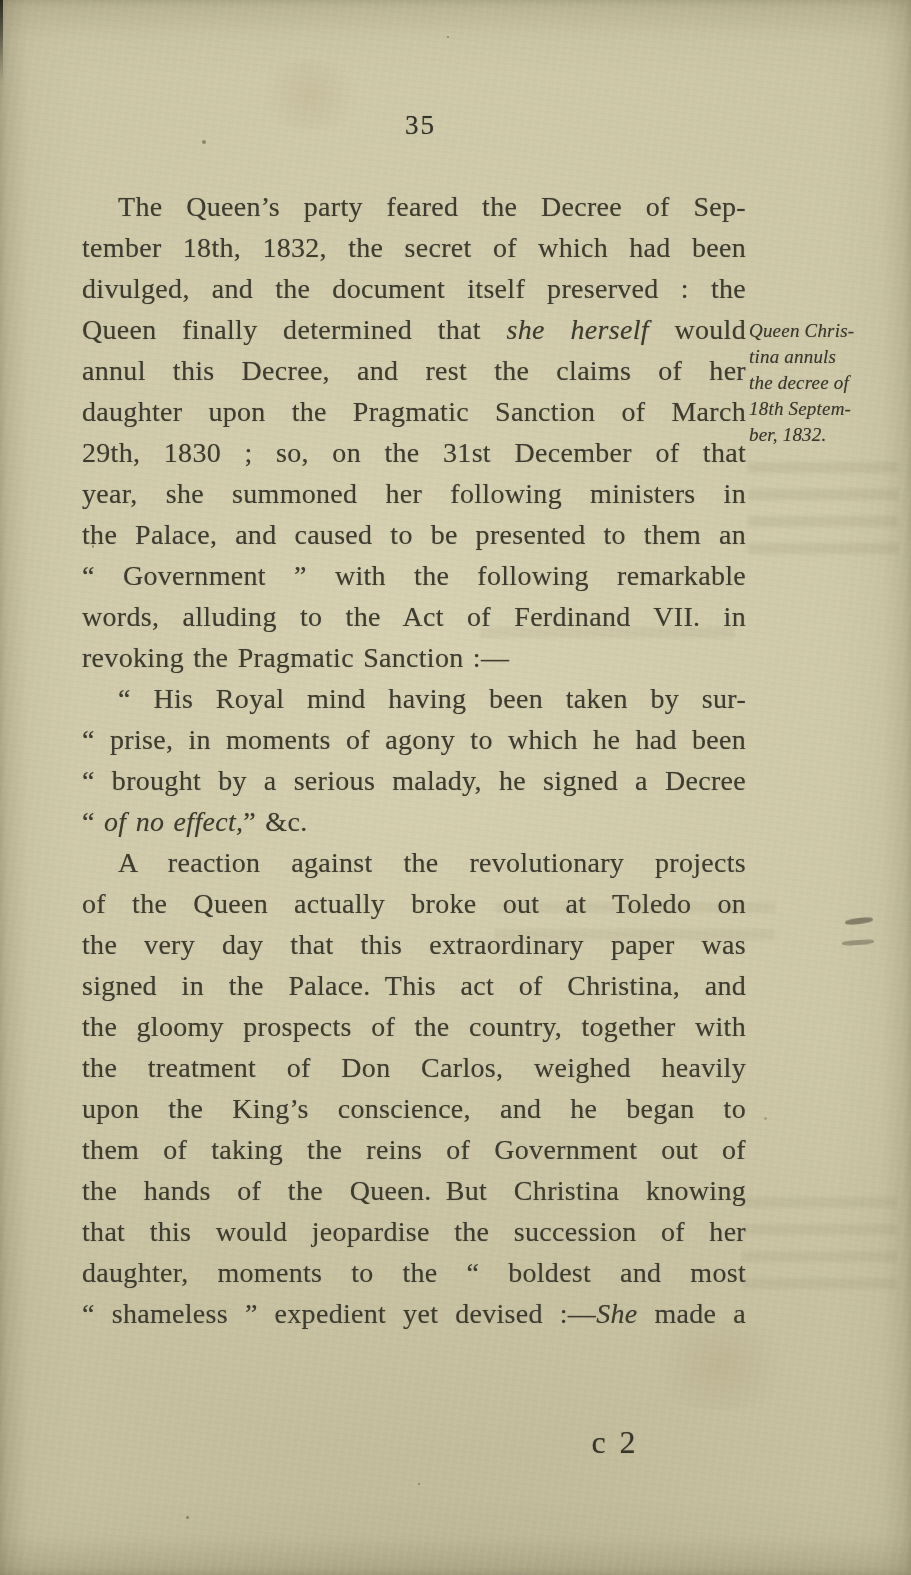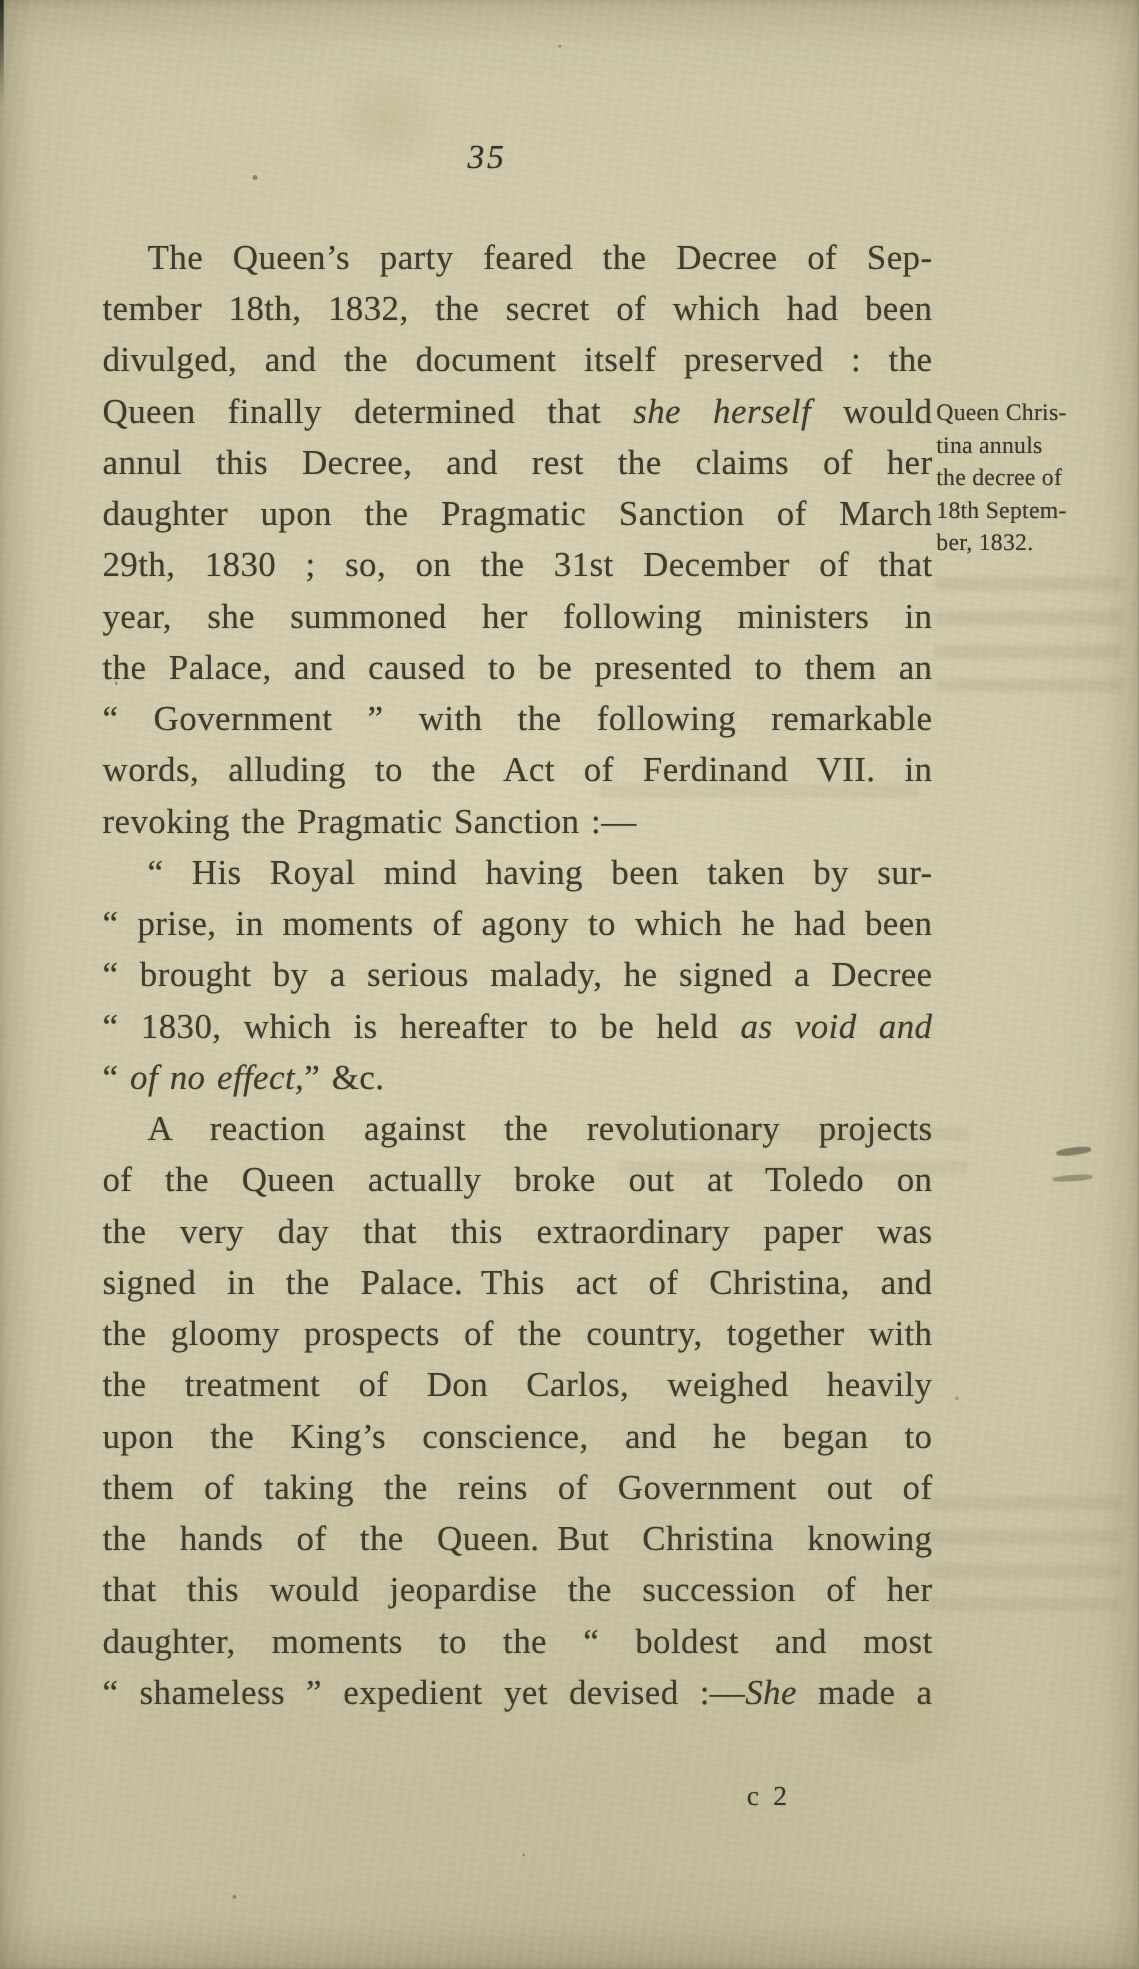--- a/index.html
+++ b/index.html
@@ -27,26 +27,25 @@
   
   .grain {
     position: absolute; inset: 0; pointer-events: none;
     background:
       repeating-linear-gradient(8deg,  rgba(104,95,64,0.028) 0 2px, rgba(0,0,0,0) 2px 6px),
       repeating-linear-gradient(98deg, rgba(255,252,235,0.035) 0 3px, rgba(0,0,0,0) 3px 8px);
   }
   .page-number {
     position: absolute;
     left: 374px; top: 110px; width: 62px;
-    text-align: left;
+    text-align: right;
     font-size: 27px;
     letter-spacing: 2px;
     color: #34332a;
     text-shadow: 0 0 1px rgba(52,51,42,0.55);
-    font-style: italic;
   }
   .body-text {
     position: absolute;
     left: 62px; top: 186px; width: 684px;
     font-size: 28px;
     line-height: 41px;
     color: var(--ink);
     letter-spacing: 0.3px;
     word-spacing: 2px;
     text-shadow: 0 0 1px rgba(62,60,47,0.45);
@@ -56,26 +55,27 @@
   .line.indent { text-indent: 36px; }
   .line em { }
   .sidenote {
     position: absolute;
     left: 749px; top: 318px; width: 150px;
     font-size: 19px;
     line-height: 26px;
     color: #3b392d;
     letter-spacing: 0.2px;
     text-shadow: 0 0 0.8px rgba(59,57,45,0.5);
+    font-style: italic;
   }
   .signature {
     position: absolute;
     left: 580px; top: 1424px; width: 70px;
     text-align: center;
-    font-size: 22px;
+    font-size: 32px;
     color: #383629;
     letter-spacing: 3px;
     text-shadow: 0 0 1px rgba(56,54,41,0.5);
   }
   
   .edge-sliver {
     position: absolute; left: 0; top: 0; width: 3px; height: 90px;
     background: linear-gradient(180deg, rgba(25,24,16,0.85), rgba(25,24,16,0) 92%);
   }
   .speck { position: absolute; border-radius: 50%; background: rgba(86,80,56,0.55); }
@@ -128,21 +128,20 @@
       <div class="line"><span>daughter upon the Pragmatic Sanction of March</span></div>
       <div class="line"><span>29th, 1830 ; so, on the 31st December of that</span></div>
       <div class="line"><span>year, she summoned her following ministers in</span></div>
       <div class="line"><span>the Palace, and caused to be presented to them an</span></div>
       <div class="line"><span>“ Government ” with the following remarkable</span></div>
       <div class="line"><span>words, alluding to the Act of Ferdinand VII. in</span></div>
       <div class="line no-just"><span>revoking the Pragmatic Sanction :—</span></div>
       <div class="line indent"><span>“ His Royal mind having been taken by sur-</span></div>
       <div class="line"><span>“ prise, in moments of agony to which he had been</span></div>
       <div class="line"><span>“ brought by a serious malady, he signed a Decree</span></div>
-      <div class="line"><span>“ 1830, which is hereafter to be held </span><em>as void and</em></div>
       <div class="line no-just"><span>“ </span><em>of no effect,</em><span>” &amp;c.</span></div>
       <div class="line indent"><span>A reaction against the revolutionary projects</span></div>
       <div class="line"><span>of the Queen actually broke out at Toledo on</span></div>
       <div class="line"><span>the very day that this extraordinary paper was</span></div>
       <div class="line"><span>signed in the Palace. This act of Christina, and</span></div>
       <div class="line"><span>the gloomy prospects of the country, together with</span></div>
       <div class="line"><span>the treatment of Don Carlos, weighed heavily</span></div>
       <div class="line"><span>upon the King’s conscience, and he began to</span></div>
       <div class="line"><span>them of taking the reins of Government out of</span></div>
       <div class="line"><span>the hands of the Queen. But Christina knowing</span></div>

